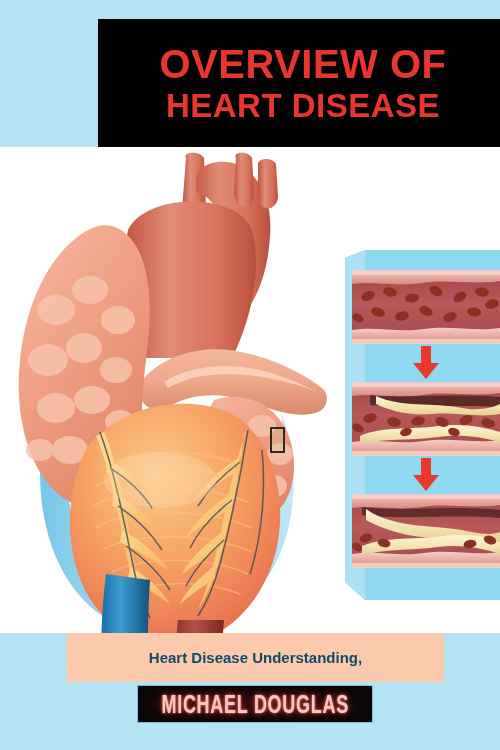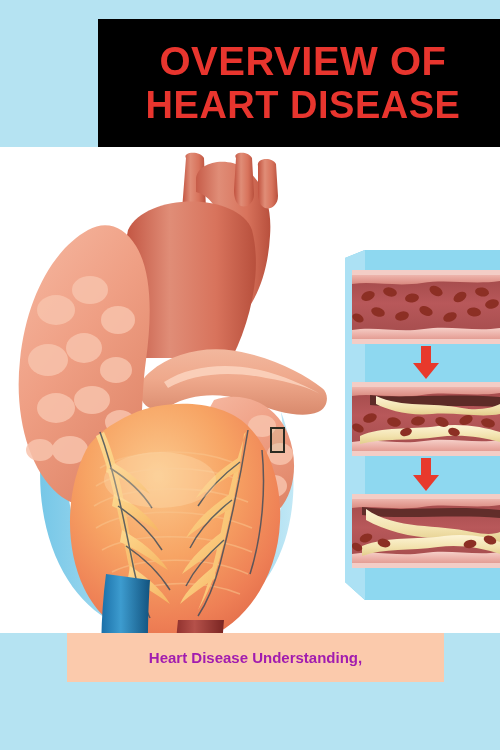--- a/index.html
+++ b/index.html
@@ -47,21 +47,21 @@
   .title-line {
     color: #e8352e;
     font-family: "Liberation Sans", sans-serif;
     font-weight: bold;
     font-size: 40px;
     line-height: 1.08;
     letter-spacing: 0.5px;
     text-align: center;
     white-space: nowrap;
   }
-  .title-line.l2 { font-size: 38px; }
+  .title-line.l2 { font-size: 33px; }
 
   
   .heart-art {
     position: absolute;
     left: 0px;
     top: 150px;
     width: 330px;
     height: 490px;
   }
   .heart-art svg { display: block; }
@@ -120,21 +120,21 @@
     top: 633px;
     width: 377px;
     height: 49px;
     background: #fbcaac;
     display: flex;
     flex-direction: column;
     align-items: center;
     justify-content: center;
   }
   .subtitle-line {
-    color: #a21caf;
+    color: #0c4a6e;
     font-family: "Liberation Sans", sans-serif;
     font-weight: bold;
     font-size: 15px;
     line-height: 1.45;
     text-align: center;
     white-space: nowrap;
   }
 
   
   .author-block {
@@ -471,14 +471,17 @@
           <ellipse cx="5" cy="53" rx="5.5" ry="3.8" transform="rotate(28 5 53)"></ellipse>
         </g>
       </svg>
     </div>
   </div>
 
   <div class="subtitle-banner">
     <div class="subtitle-line">Heart Disease Understanding,</div>
   </div>
 
+  <div class="author-block">
+    <div class="author-name">MICHAEL DOUGLAS</div>
+  </div>
 
 </div>
 
 </body></html>

